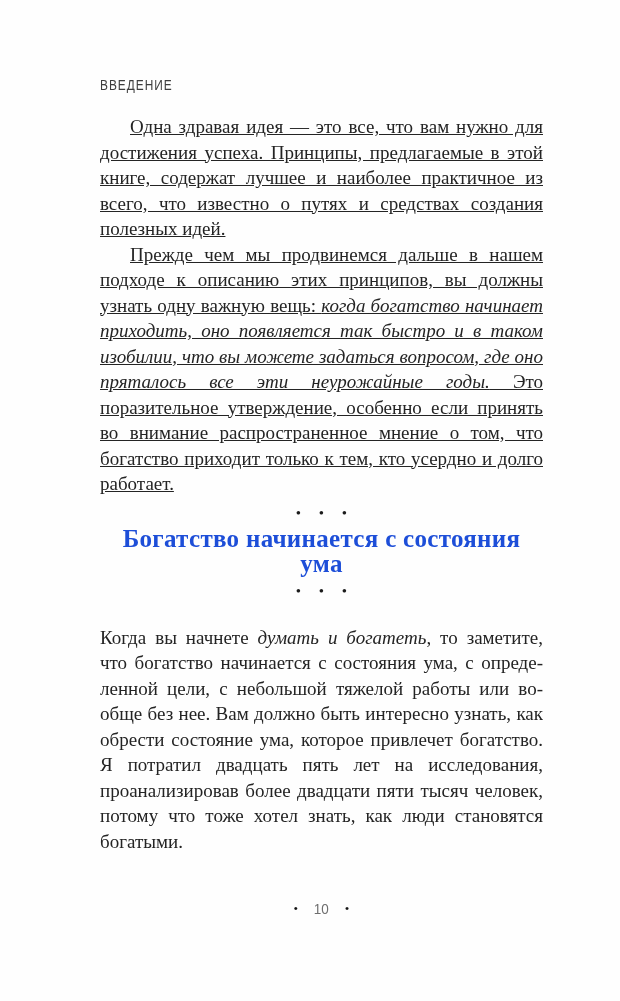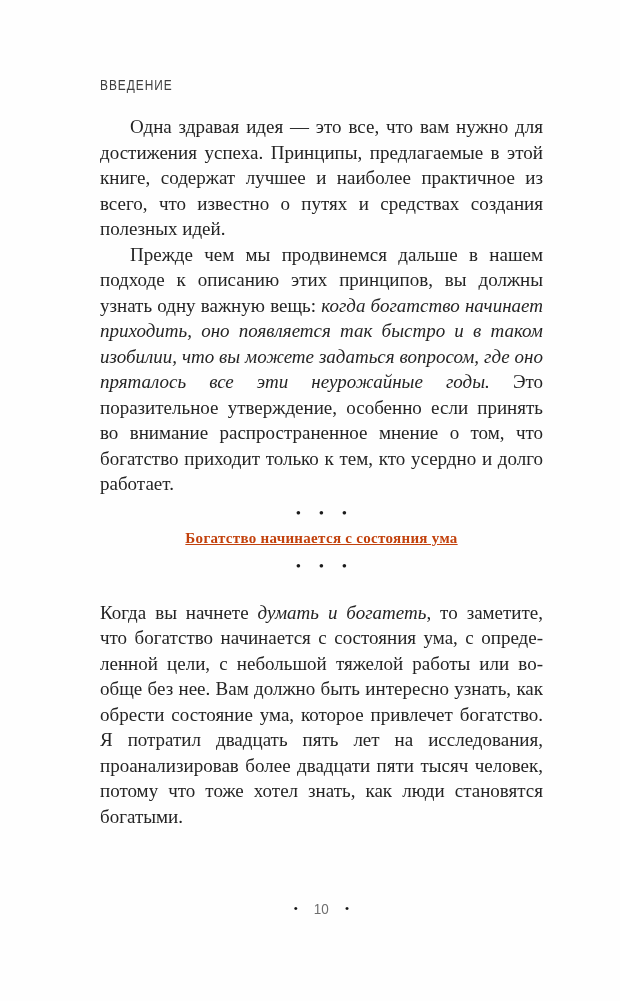--- a/index.html
+++ b/index.html
@@ -36,42 +36,41 @@
     width: 443px;
   }
   .para {
     margin: 0;
     font-size: 19px;
     line-height: 25.5px;
     text-align: justify;
     hyphens: manual;
     -webkit-hyphens: manual;
   }
-  .para.indent { text-indent: 30px; }
+  .para.indent { text-indent: 30px; text-decoration: underline; }
   .para em { font-style: italic; }
   .section-break {
     text-align: center;
   }
   .dots {
     font-size: 15px;
     line-height: 16px;
     color: #1b1b1b;
     word-spacing: 14px;
     white-space: nowrap;
   }
   .dots.top { margin-top: 8px; }
   .dots.bottom { margin-top: 7px; margin-bottom: 26px; }
   .section-heading {
     margin: 5px 0 0 0;
-    font-size: 15px;
+    font-size: 25px;
     line-height: 25px;
     font-weight: bold;
-    color: #c2410c;
+    color: #1d4ed8;
     letter-spacing: 0.3px;
-    text-decoration: underline;
   }
   .folio {
     position: absolute;
     left: 100px;
     top: 901px;
     width: 443px;
     display: flex;
     justify-content: center;
     align-items: center;
     gap: 15px;

